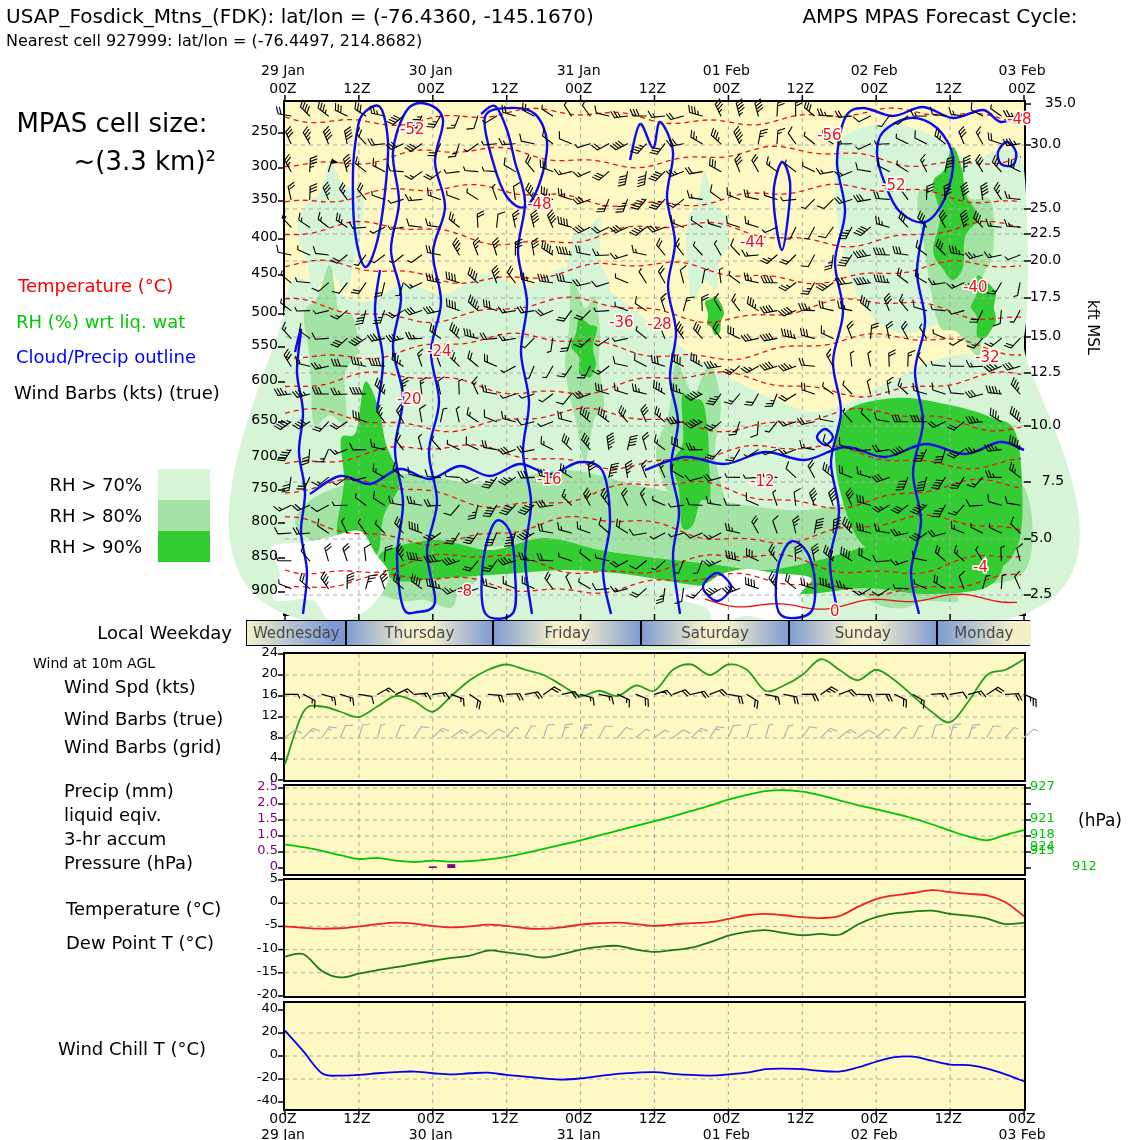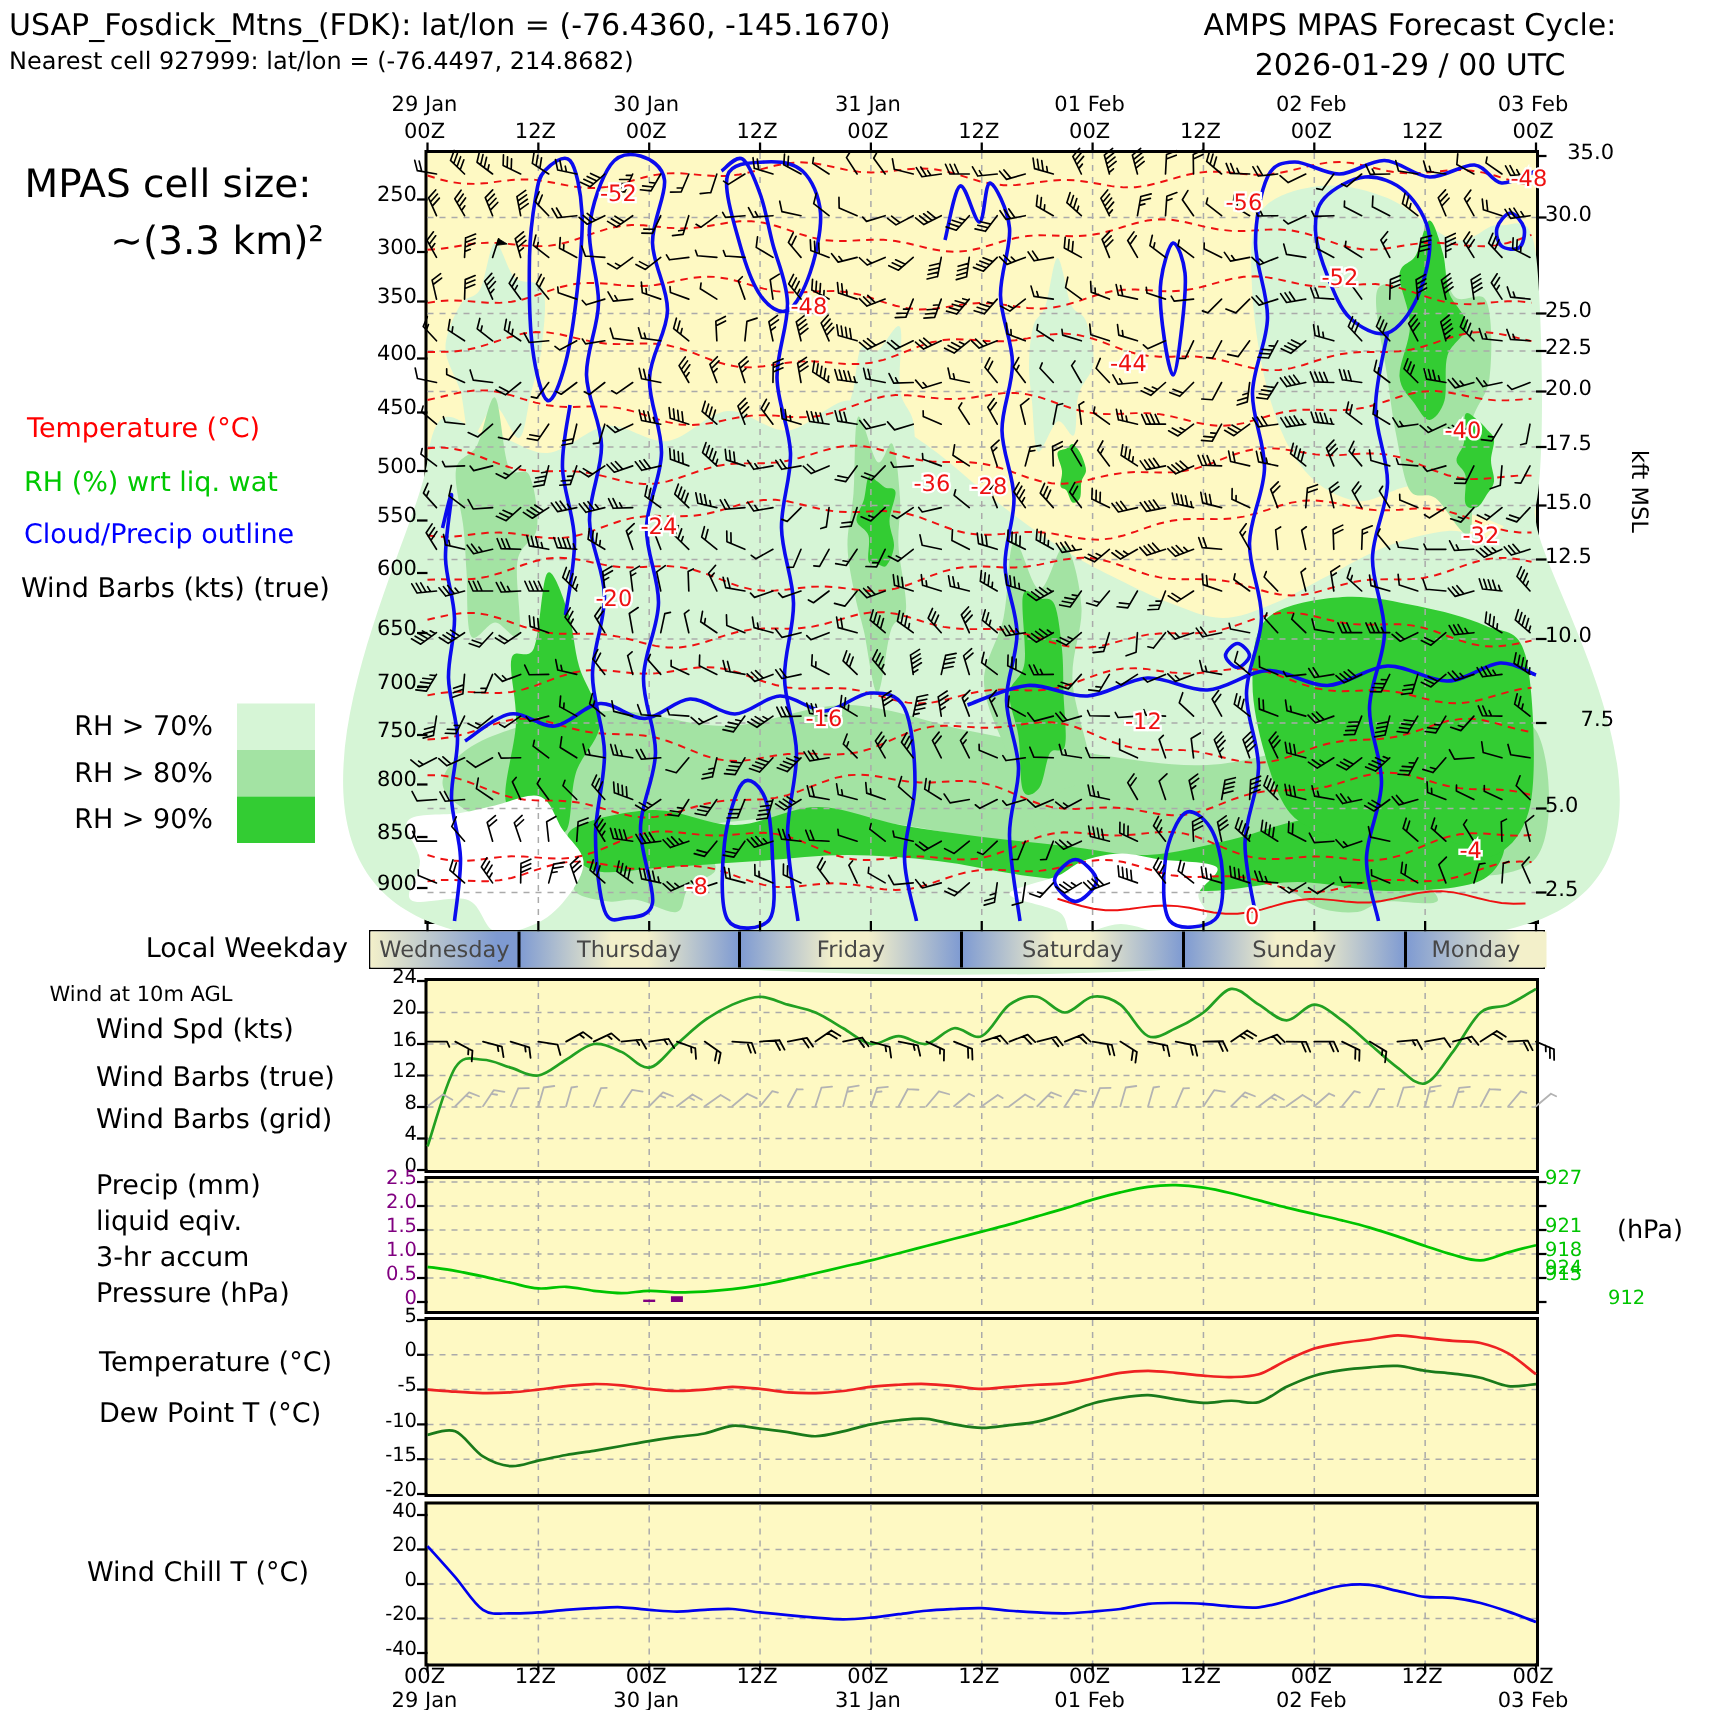--- a/index.html
+++ b/index.html
@@ -24,21 +24,20 @@
   .day-sep{position:absolute;top:0;width:2px;height:100%;background:#000;}
   .rh-swatch{position:absolute;left:158px;width:52px;height:31px;}
 </style>
 </head>
 <body>
 <div id="root">
 
   <div class="abs t20" style="left:6px;top:4px;">USAP_Fosdick_Mtns_(FDK): lat/lon = (-76.4360, -145.1670)</div>
   <div class="abs t16" style="left:6px;top:31px;">Nearest cell 927999: lat/lon = (-76.4497, 214.8682)</div>
   <div class="abs t20 ctr" style="left:740px;top:4px;width:400px;">AMPS MPAS Forecast Cycle:</div>
-  <div class="abs t20 ctr" style="left:740px;top:31px;width:400px;">2026-01-29 / 00 UTC</div>
 
   <div class="abs t26 ctr" style="left:0px;top:108px;width:224px;">MPAS cell size:</div>
   <div class="abs t26 rgt" style="left:0px;top:146px;width:216px;">~(3.3 km)²</div>
 
   <div class="abs t18 legend-lab" style="left: 18px; top: 275px; color: rgb(255, 0, 0);">Temperature (°C)</div>
   <div class="abs t18 legend-lab" style="left: 16px; top: 311px; color: rgb(0, 200, 0);">RH (%) wrt liq. wat</div>
   <div class="abs t18 legend-lab" style="left: 16px; top: 346px; color: rgb(0, 0, 255);">Cloud/Precip outline</div>
   <div class="abs t18 legend-lab" style="left: 14px; top: 382px; color: rgb(0, 0, 0);">Wind Barbs (kts) (true)</div>
 
   <div class="abs t18 rgt" style="left:0px;top:474px;width:142px;">RH &gt; 70%</div>
@@ -2812,21 +2811,21 @@
     <div class="tick" style="left: 236px; top: 581px; width: 42px; text-align: right; color: rgb(0, 0, 0);">900</div>
     <div class="tick" style="left: 1030px; top: 94px; width: 46px; text-align: right; color: rgb(0, 0, 0);">35.0</div>
     <div class="tick" style="left: 1030px; top: 135px; width: 46px; text-align: left; color: rgb(0, 0, 0);">30.0</div>
     <div class="tick" style="left: 1030px; top: 199px; width: 46px; text-align: left; color: rgb(0, 0, 0);">25.0</div>
     <div class="tick" style="left: 1030px; top: 224px; width: 46px; text-align: left; color: rgb(0, 0, 0);">22.5</div>
     <div class="tick" style="left: 1030px; top: 251px; width: 46px; text-align: left; color: rgb(0, 0, 0);">20.0</div>
     <div class="tick" style="left: 1030px; top: 288px; width: 46px; text-align: left; color: rgb(0, 0, 0);">17.5</div>
     <div class="tick" style="left: 1030px; top: 327px; width: 46px; text-align: left; color: rgb(0, 0, 0);">15.0</div>
     <div class="tick" style="left: 1030px; top: 363px; width: 46px; text-align: left; color: rgb(0, 0, 0);">12.5</div>
     <div class="tick" style="left: 1030px; top: 416px; width: 46px; text-align: left; color: rgb(0, 0, 0);">10.0</div>
-    <div class="tick" style="left: 1030px; top: 472px; width: 46px; text-align: right; color: rgb(0, 0, 0);">7.5</div>
+    <div class="tick" style="left: 1030px; top: 472px; width: 46px; text-align: center; color: rgb(0, 0, 0);">7.5</div>
     <div class="tick" style="left: 1030px; top: 529px; width: 46px; text-align: left; color: rgb(0, 0, 0);">5.0</div>
     <div class="tick" style="left: 1030px; top: 585px; width: 46px; text-align: left; color: rgb(0, 0, 0);">2.5</div>
     <div class="ptick" style="left: 240px; top: 644px; width: 38px; text-align: right; color: rgb(0, 0, 0);">24</div>
     <div class="ptick" style="left: 240px; top: 665px; width: 38px; text-align: right; color: rgb(0, 0, 0);">20</div>
     <div class="ptick" style="left: 240px; top: 686px; width: 38px; text-align: right; color: rgb(0, 0, 0);">16</div>
     <div class="ptick" style="left: 240px; top: 707px; width: 38px; text-align: right; color: rgb(0, 0, 0);">12</div>
     <div class="ptick" style="left: 240px; top: 728px; width: 38px; text-align: right; color: rgb(0, 0, 0);">8</div>
     <div class="ptick" style="left: 240px; top: 749px; width: 38px; text-align: right; color: rgb(0, 0, 0);">4</div>
     <div class="ptick" style="left: 240px; top: 770px; width: 38px; text-align: right; color: rgb(0, 0, 0);">0</div>
     <div class="ptick" style="left: 240px; top: 778px; width: 38px; text-align: right; color: rgb(128, 0, 128);">2.5</div>

